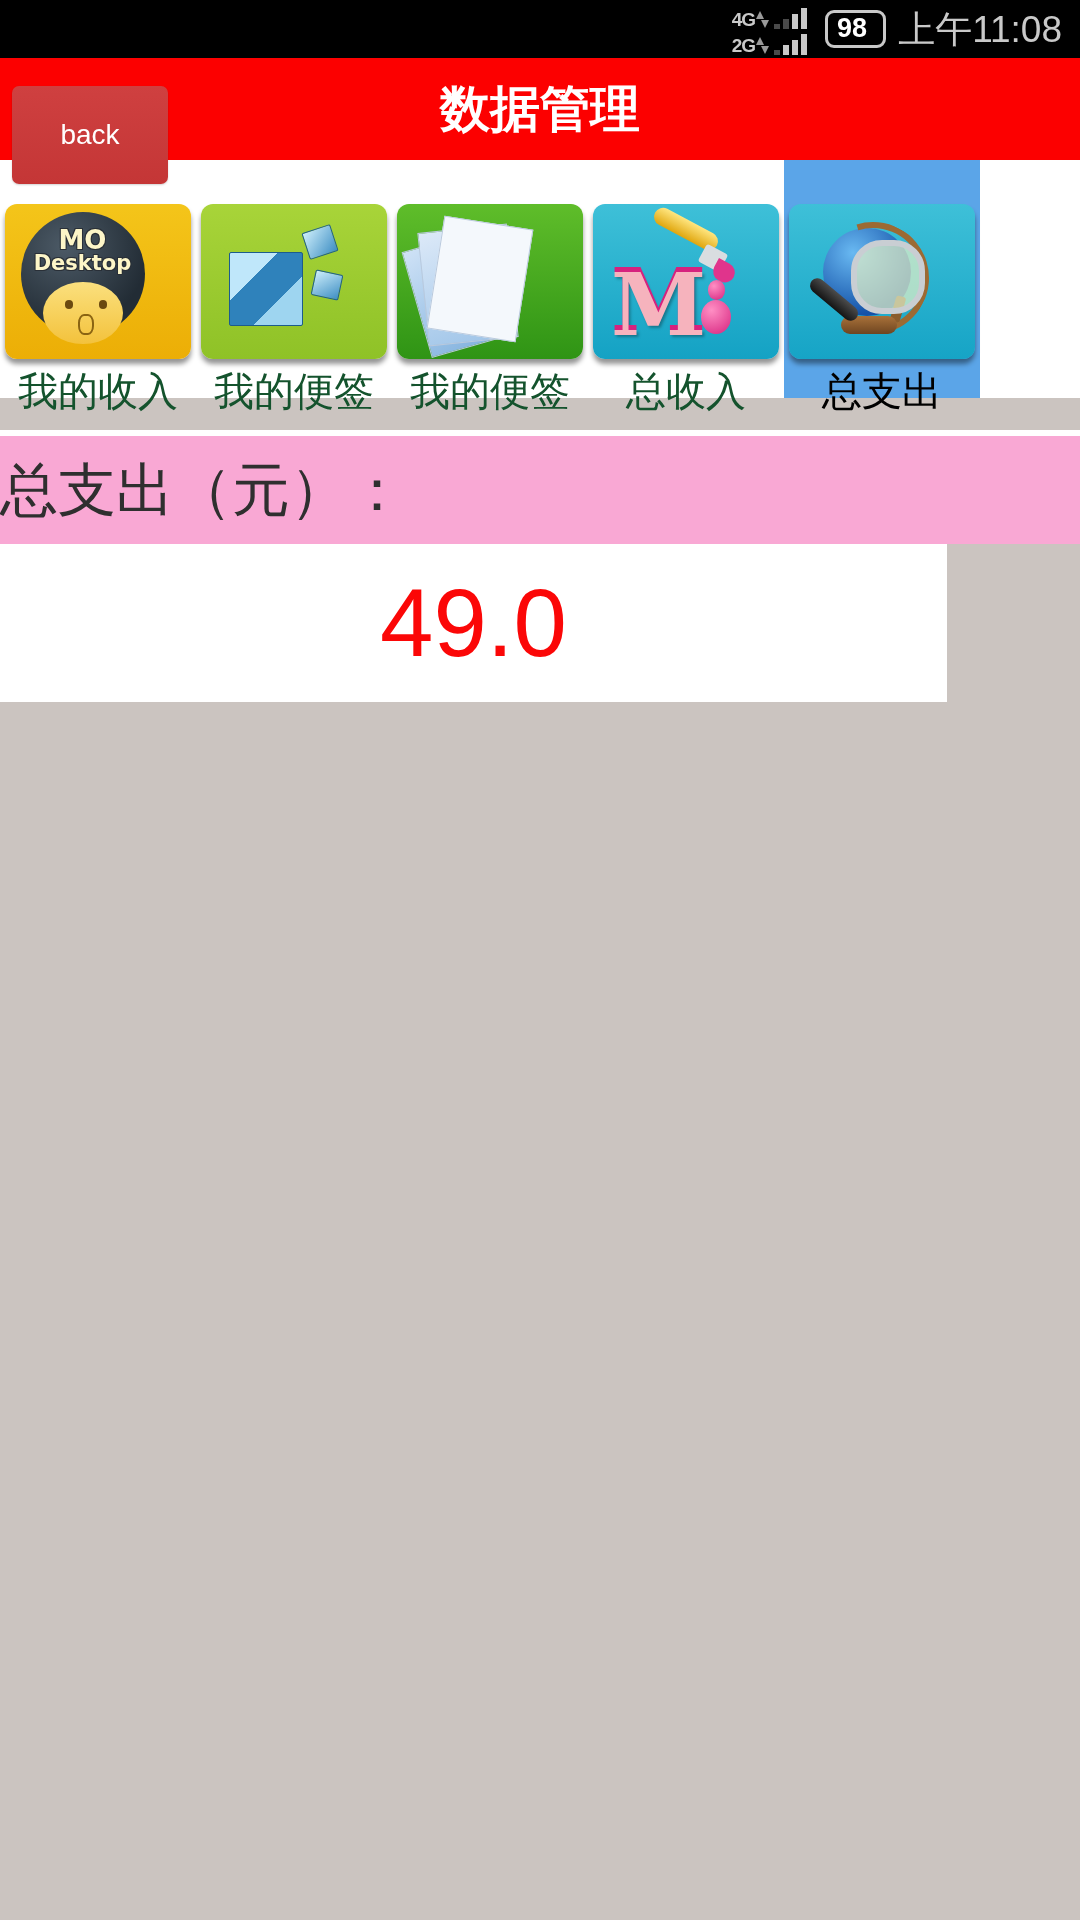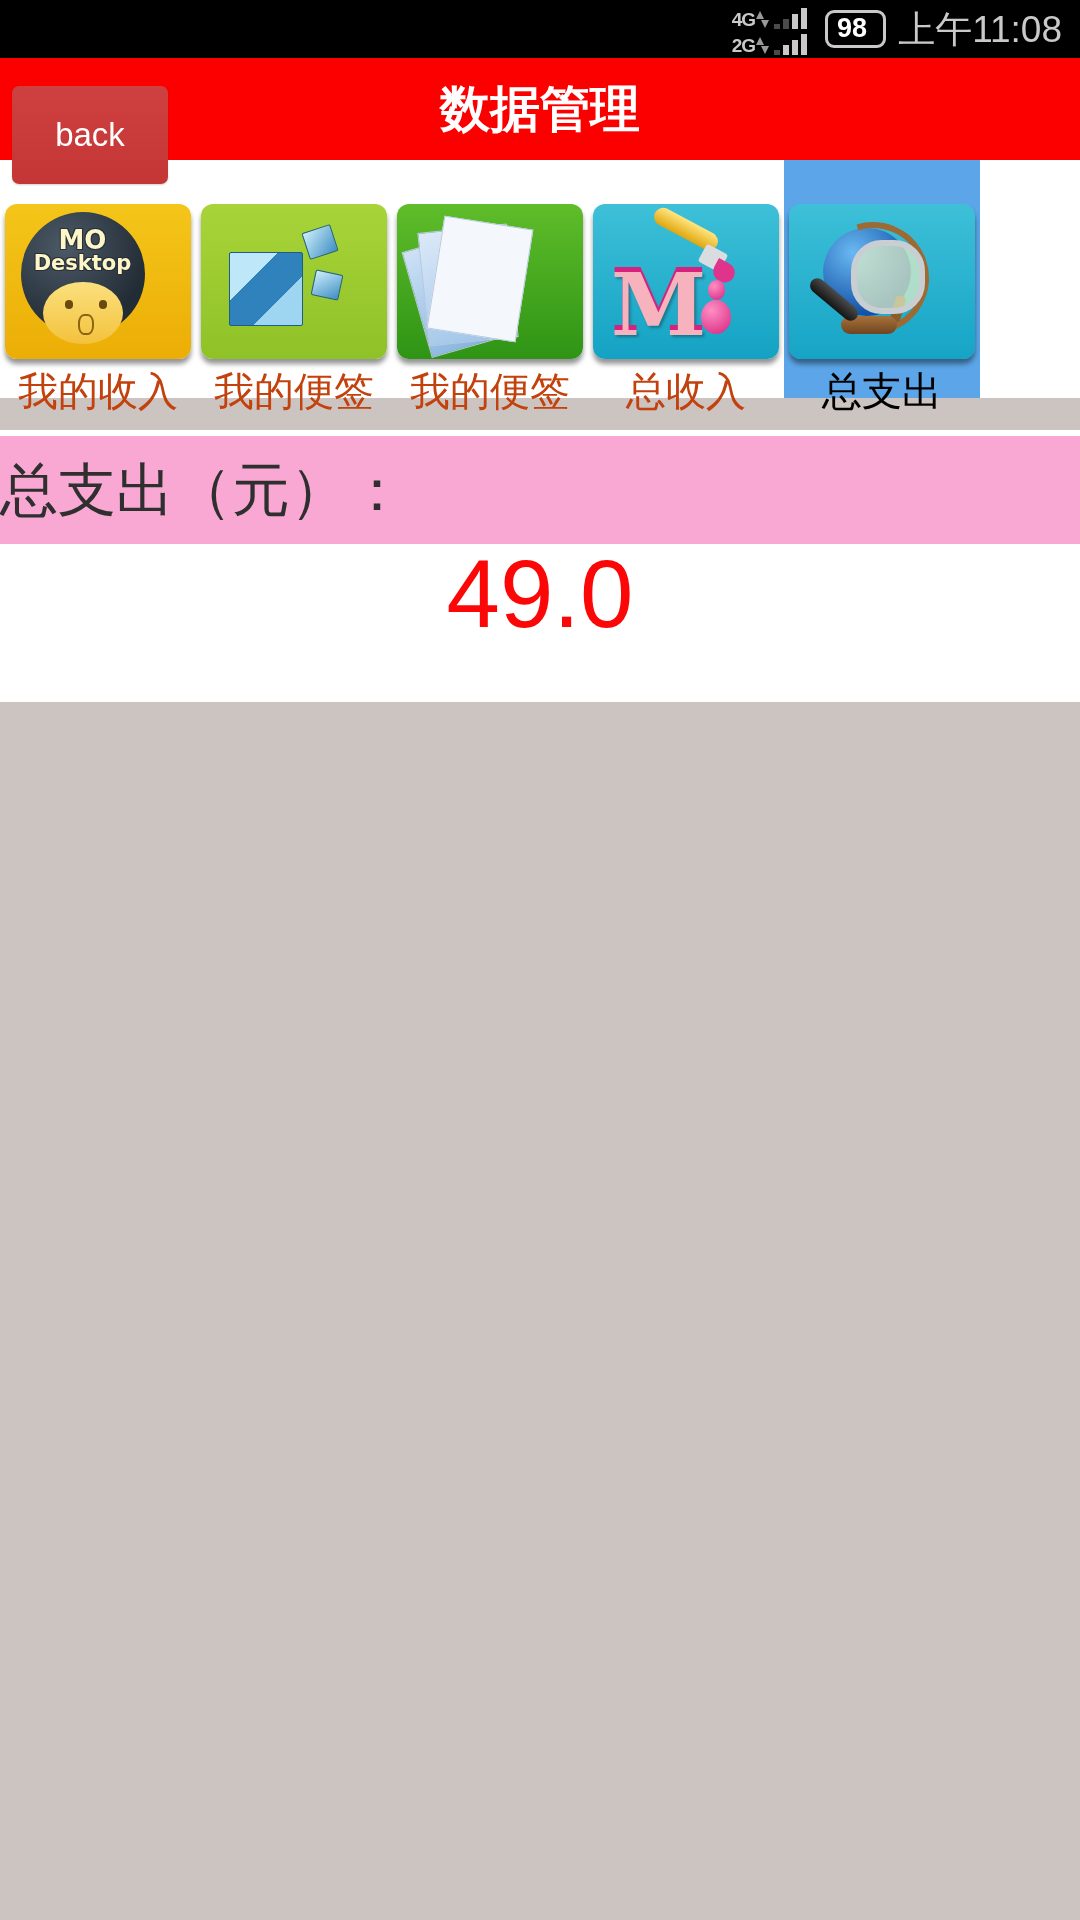--- a/index.html
+++ b/index.html
@@ -41,21 +41,21 @@
   .clock{color:#c9c9c9;font-size:37px;line-height:37px;letter-spacing:0px;}
 
   
   .appbar{
     height:102px;width:1080px;background:#fc0000;position:relative;
   }
   .backbtn{
     position:absolute;left:12px;top:28px;width:156px;height:98px;
     background:linear-gradient(#cf4040,#c43636);
     border-radius:7px;border:none;
-    color:#fff;font-size:33px;
+    color:#fff;font-size:28px;
     display:flex;align-items:center;justify-content:center;
     font-family:"Liberation Sans",sans-serif;
     box-shadow:0 1px 2px rgba(0,0,0,.18);
   }
   .apptitle{
     position:absolute;left:0;top:0;width:1080px;height:102px;
     display:flex;align-items:center;justify-content:center;
     color:#ffffff;font-size:50px;font-weight:bold;
     font-family:"DejaVu Sans",sans-serif;
   }
@@ -68,21 +68,21 @@
   .tab{
     width:196px;height:238px;display:flex;flex-direction:column;
     align-items:center;box-sizing:border-box;padding-top:44px;
   }
   .tab.sel{background:#5ba5e8;}
   .tabicon{
     width:186px;height:155px;border-radius:12px;position:relative;
     box-shadow:0 5px 5px rgba(0,0,0,.42);overflow:hidden;flex:none;
   }
   .tablabel{
-    font-size:40px;color:#c2410c;margin-top:10px;line-height:44px;
+    font-size:40px;color:#14532d;margin-top:10px;line-height:44px;
     font-family:"DejaVu Sans",sans-serif;white-space:nowrap;
   }
   .tab.sel .tablabel{color:#000000;}
 
   
   .ic1{background:linear-gradient(#f4c51a,#ecae06);}
   .ic1 .disc{position:absolute;left:16px;top:8px;width:124px;height:124px;
              border-radius:62px;background:radial-gradient(circle at 35% 28%,#4c5a66,#222c35 70%);}
   .ic1 .mo{position:absolute;left:0;width:155px;text-align:center;top:24px;
            color:#fdf6c8;font-size:26px;font-weight:bold;line-height:24px;
@@ -154,22 +154,22 @@
   .whiteline{width:1080px;height:6px;background:#fff;}
   .hdrband{
     width:1080px;height:108px;background:#f9a8d4;
     display:flex;align-items:center;
   }
   .hdrtext{
     font-size:58px;color:#2f2f2f;line-height:64px;margin-left:0px;
     font-family:"DejaVu Sans",sans-serif;white-space:nowrap;
   }
   .valuerow{
-    width:1080px;height:158px;background:#fff;
-    display:flex;align-items:flex-start;justify-content:center;
+    width:947px;height:158px;background:#fff;
+    display:flex;align-items:center;justify-content:center;
   }
   .valuetext{
     color:#fb0707;font-size:96px;line-height:100px;
     font-family:"Liberation Sans",sans-serif;
   }
   .filler{width:1080px;height:1123px;background:#cbc4c0;}
 </style>
 </head>
 <body>
 

